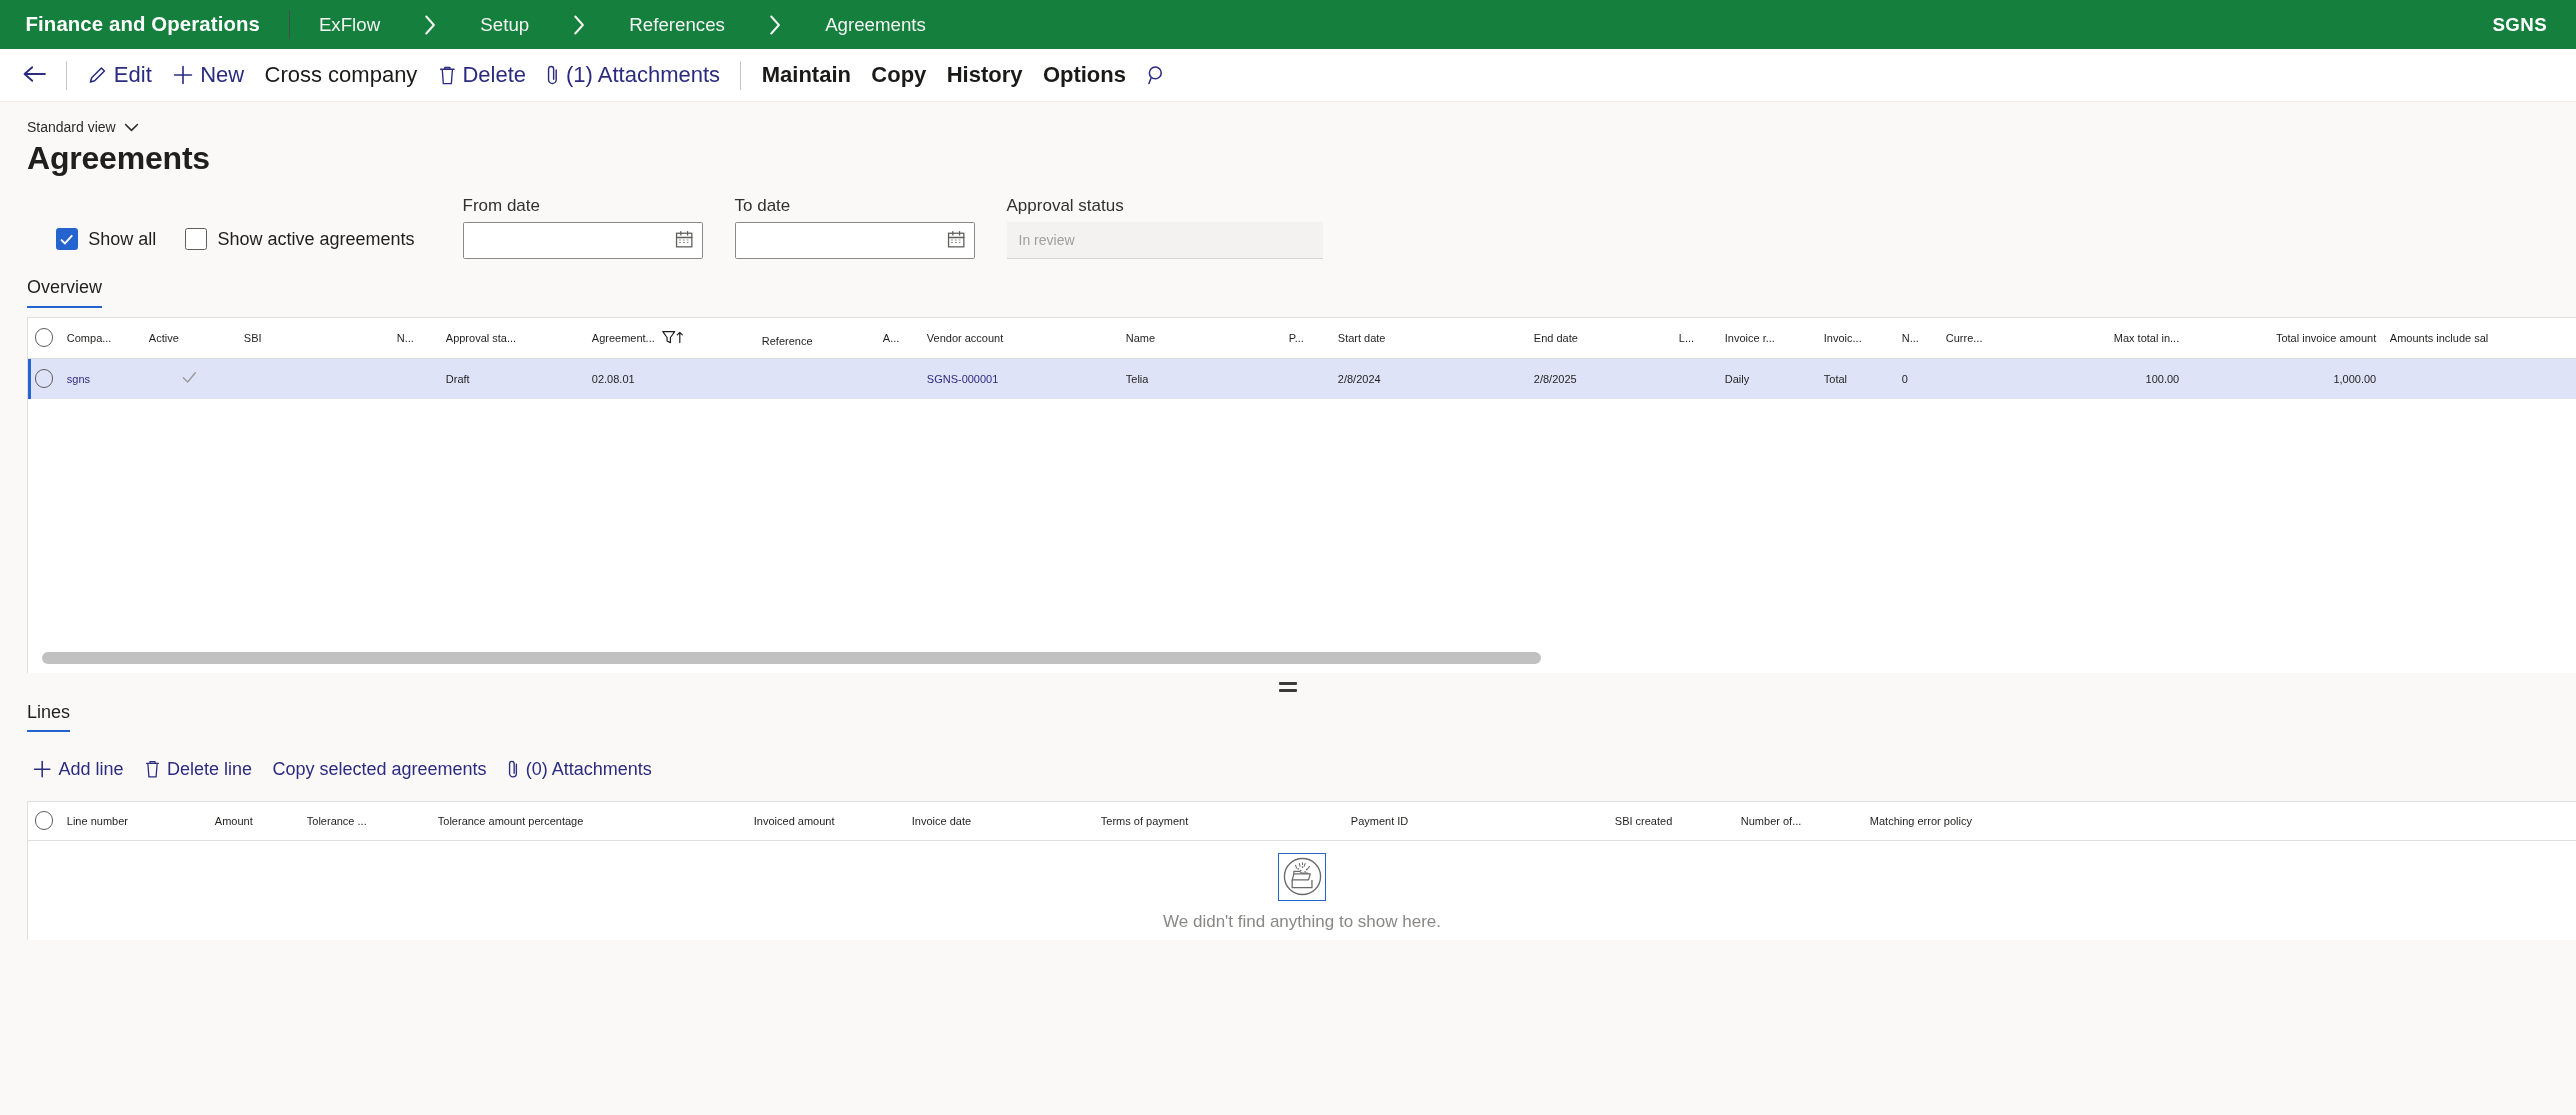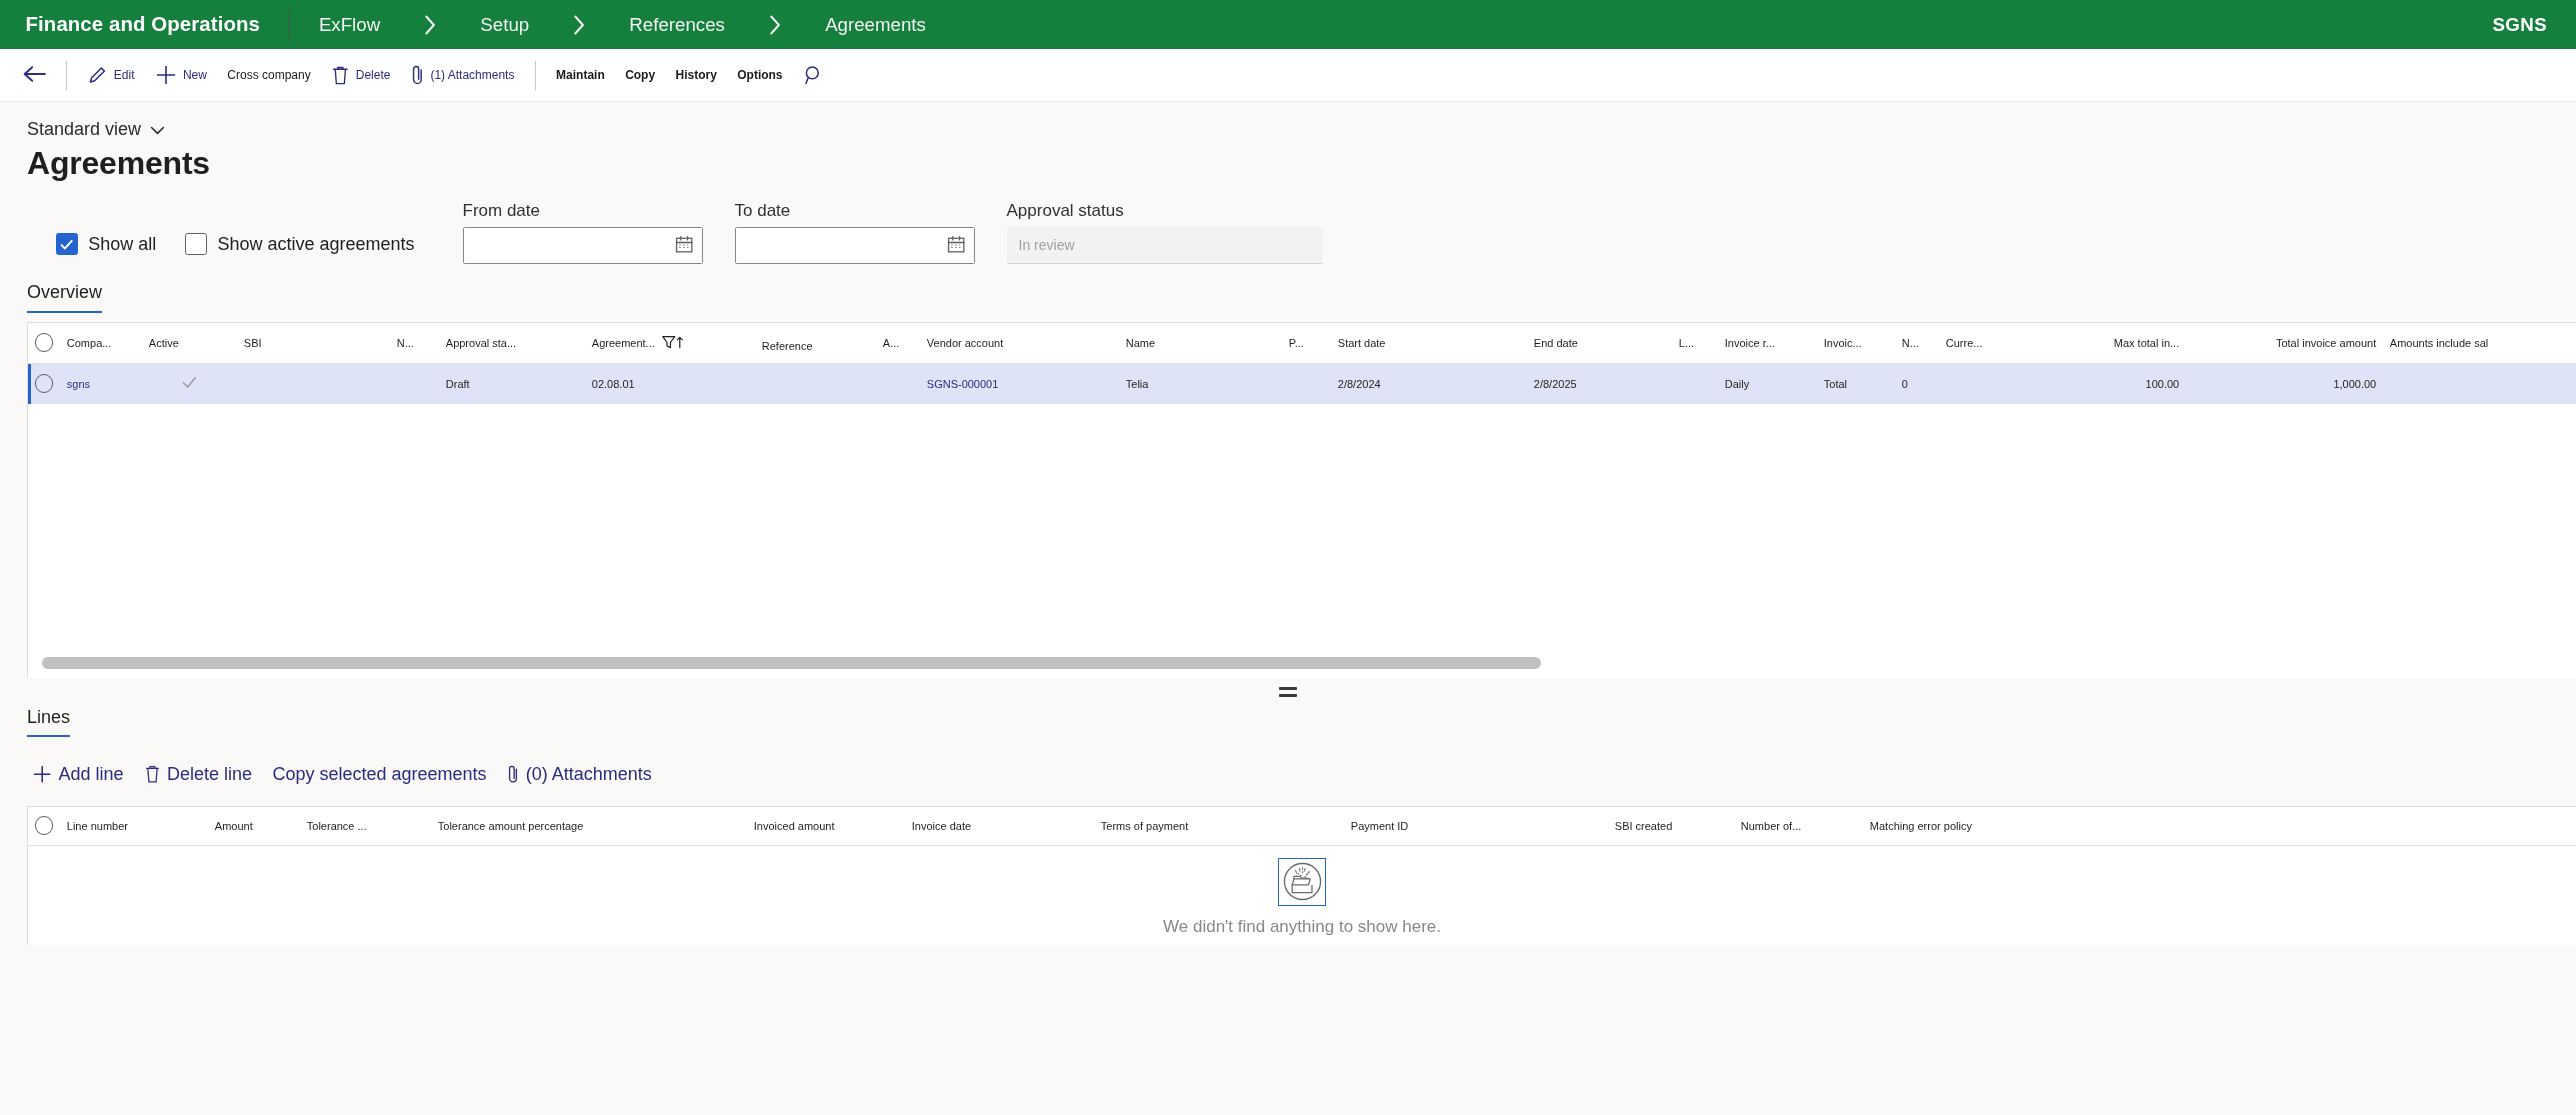--- a/index.html
+++ b/index.html
@@ -57,21 +57,21 @@
     display: flex;
     align-items: center;
     padding: 0 0 0 22px;
     border-bottom: 0.9px solid #edebe9;
   }
   .cmd-item {
     display: flex;
     align-items: center;
     height: 37px;
     padding: 0 10.2px;
-    font-size: 12px;
+    font-size: 22px;
     color: #1b1a19;
     white-space: nowrap;
     cursor: default;
   }
   .cmd-item.link-blue { color: #2b2b7f; }
   .cmd-item .ic { margin-right: 6px; display: inline-flex; align-items: center; }
   .cmd-sep {
     width: 0.9px; height: 29px;
     background: #c8c6c4;
     margin: 0 10.2px;
@@ -85,21 +85,21 @@
   
   .page {
     background: #faf9f8;
     padding: 0;
     height: calc(1115px - 49px - 53px);
   }
   .view-selector {
     display: flex;
     align-items: center;
     padding: 17px 0 0 27px;
-    font-size: 18px;
+    font-size: 14px;
     color: #2b2b2b;
   }
   .view-selector .chev { margin-left: 7.7px; display: inline-flex; }
   .page-title {
     font-size: 32px;
     font-weight: bold;
     color: #201f1e;
     padding: 5.1px 0 0 27px;
     letter-spacing: -0.2px;
   }

